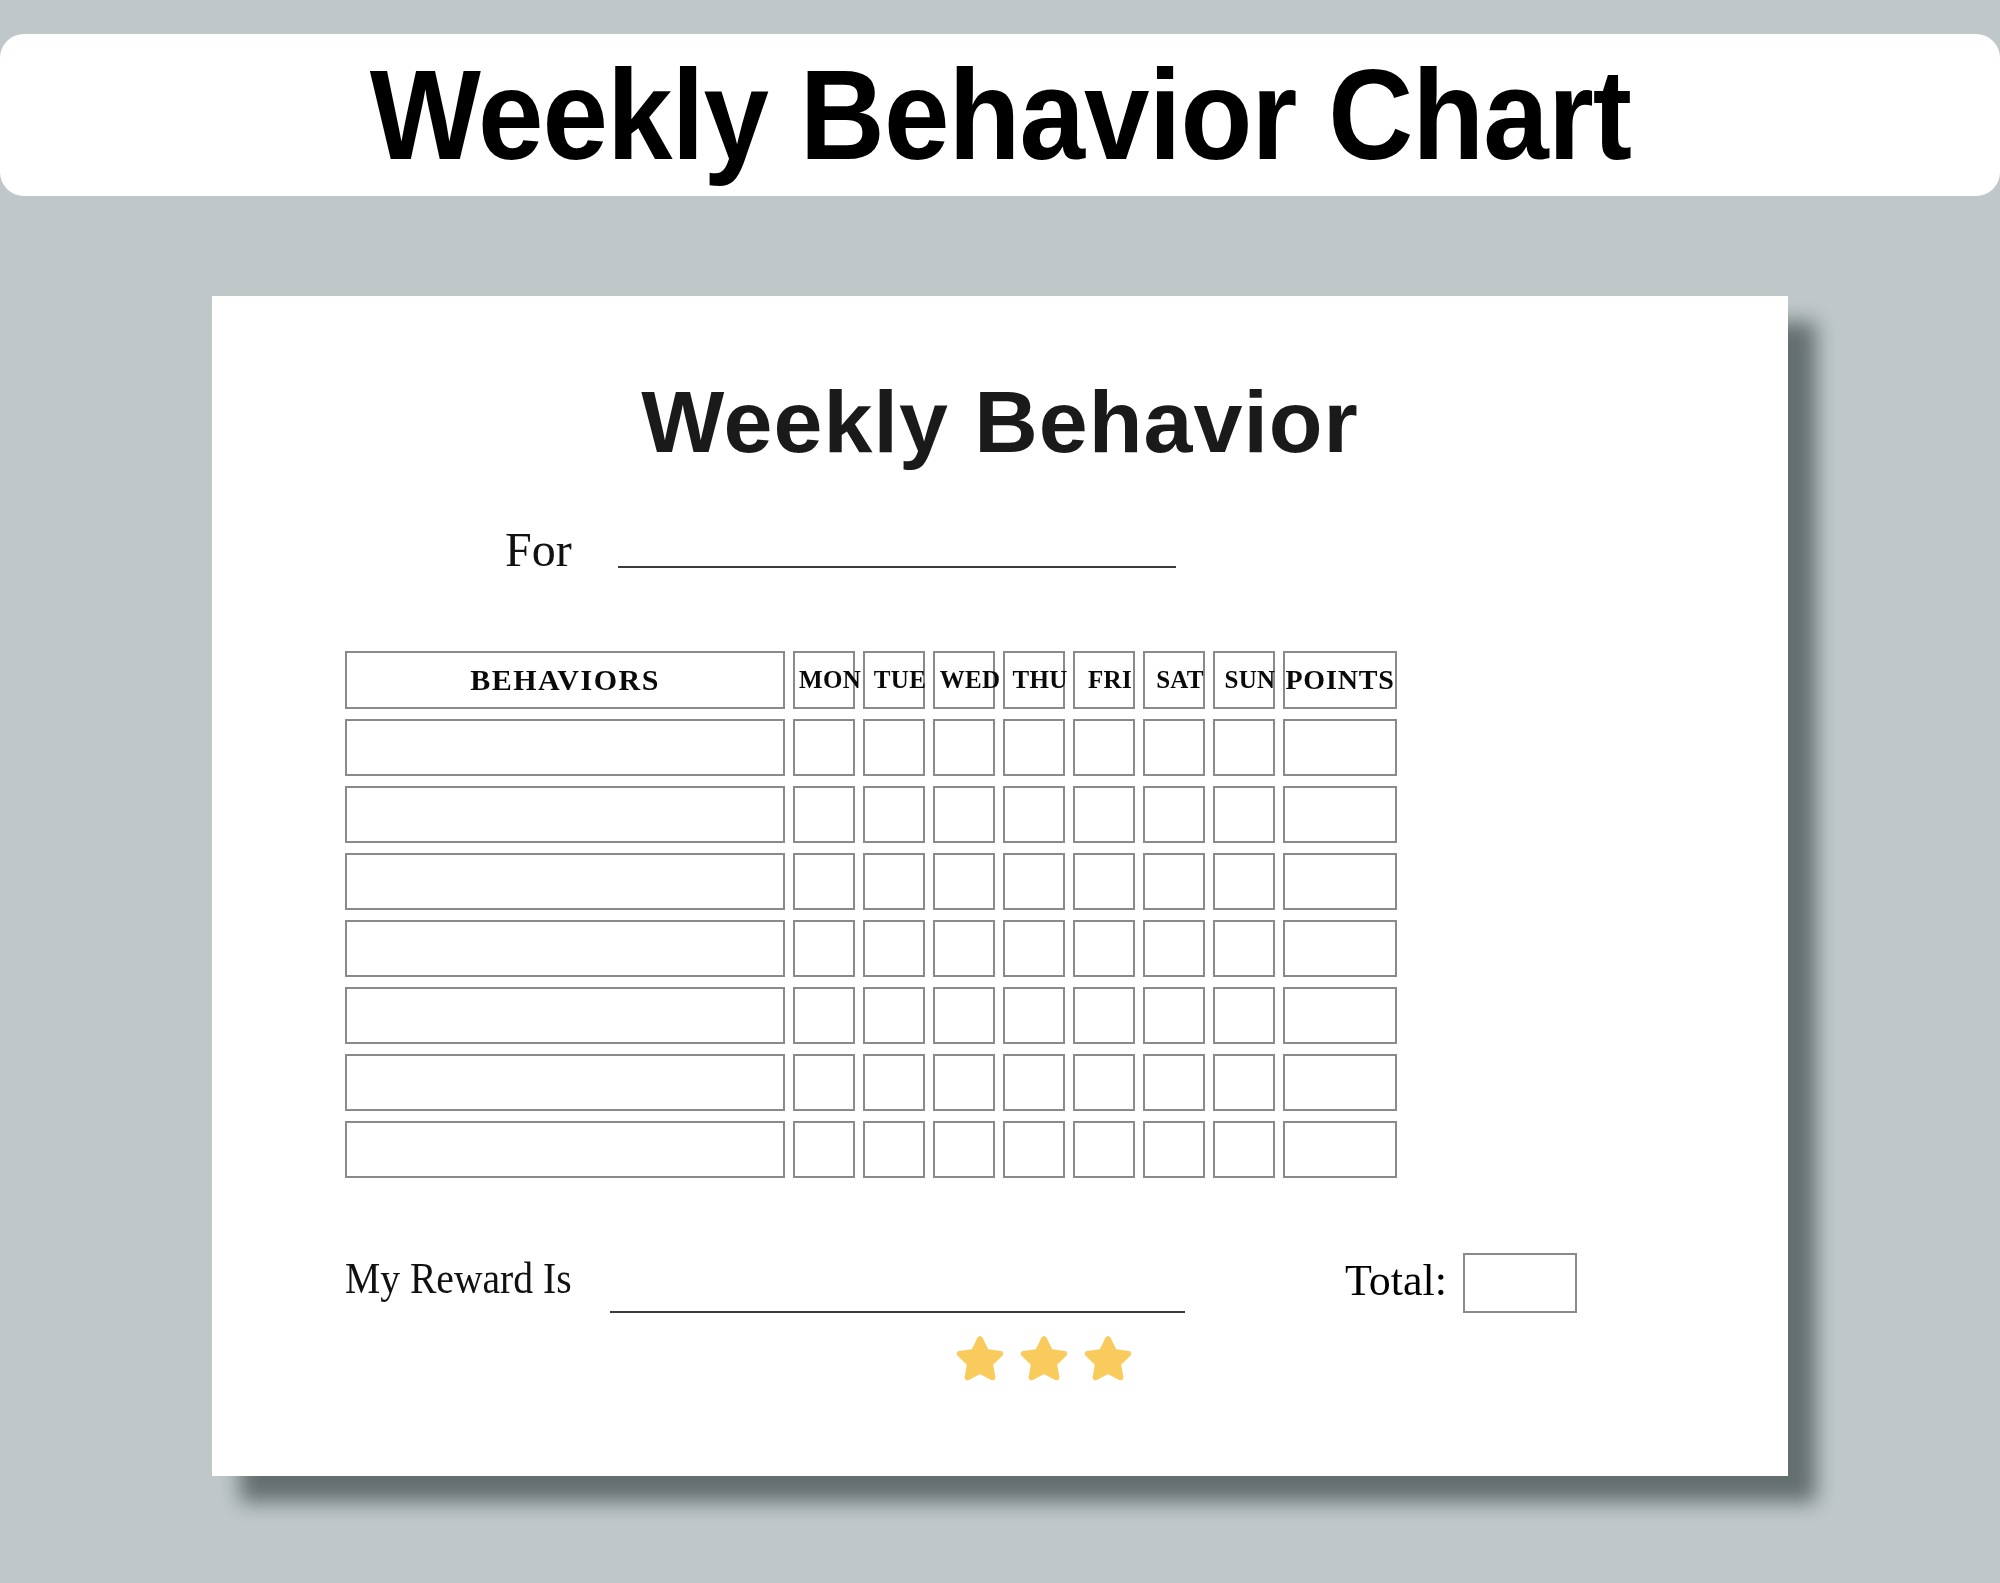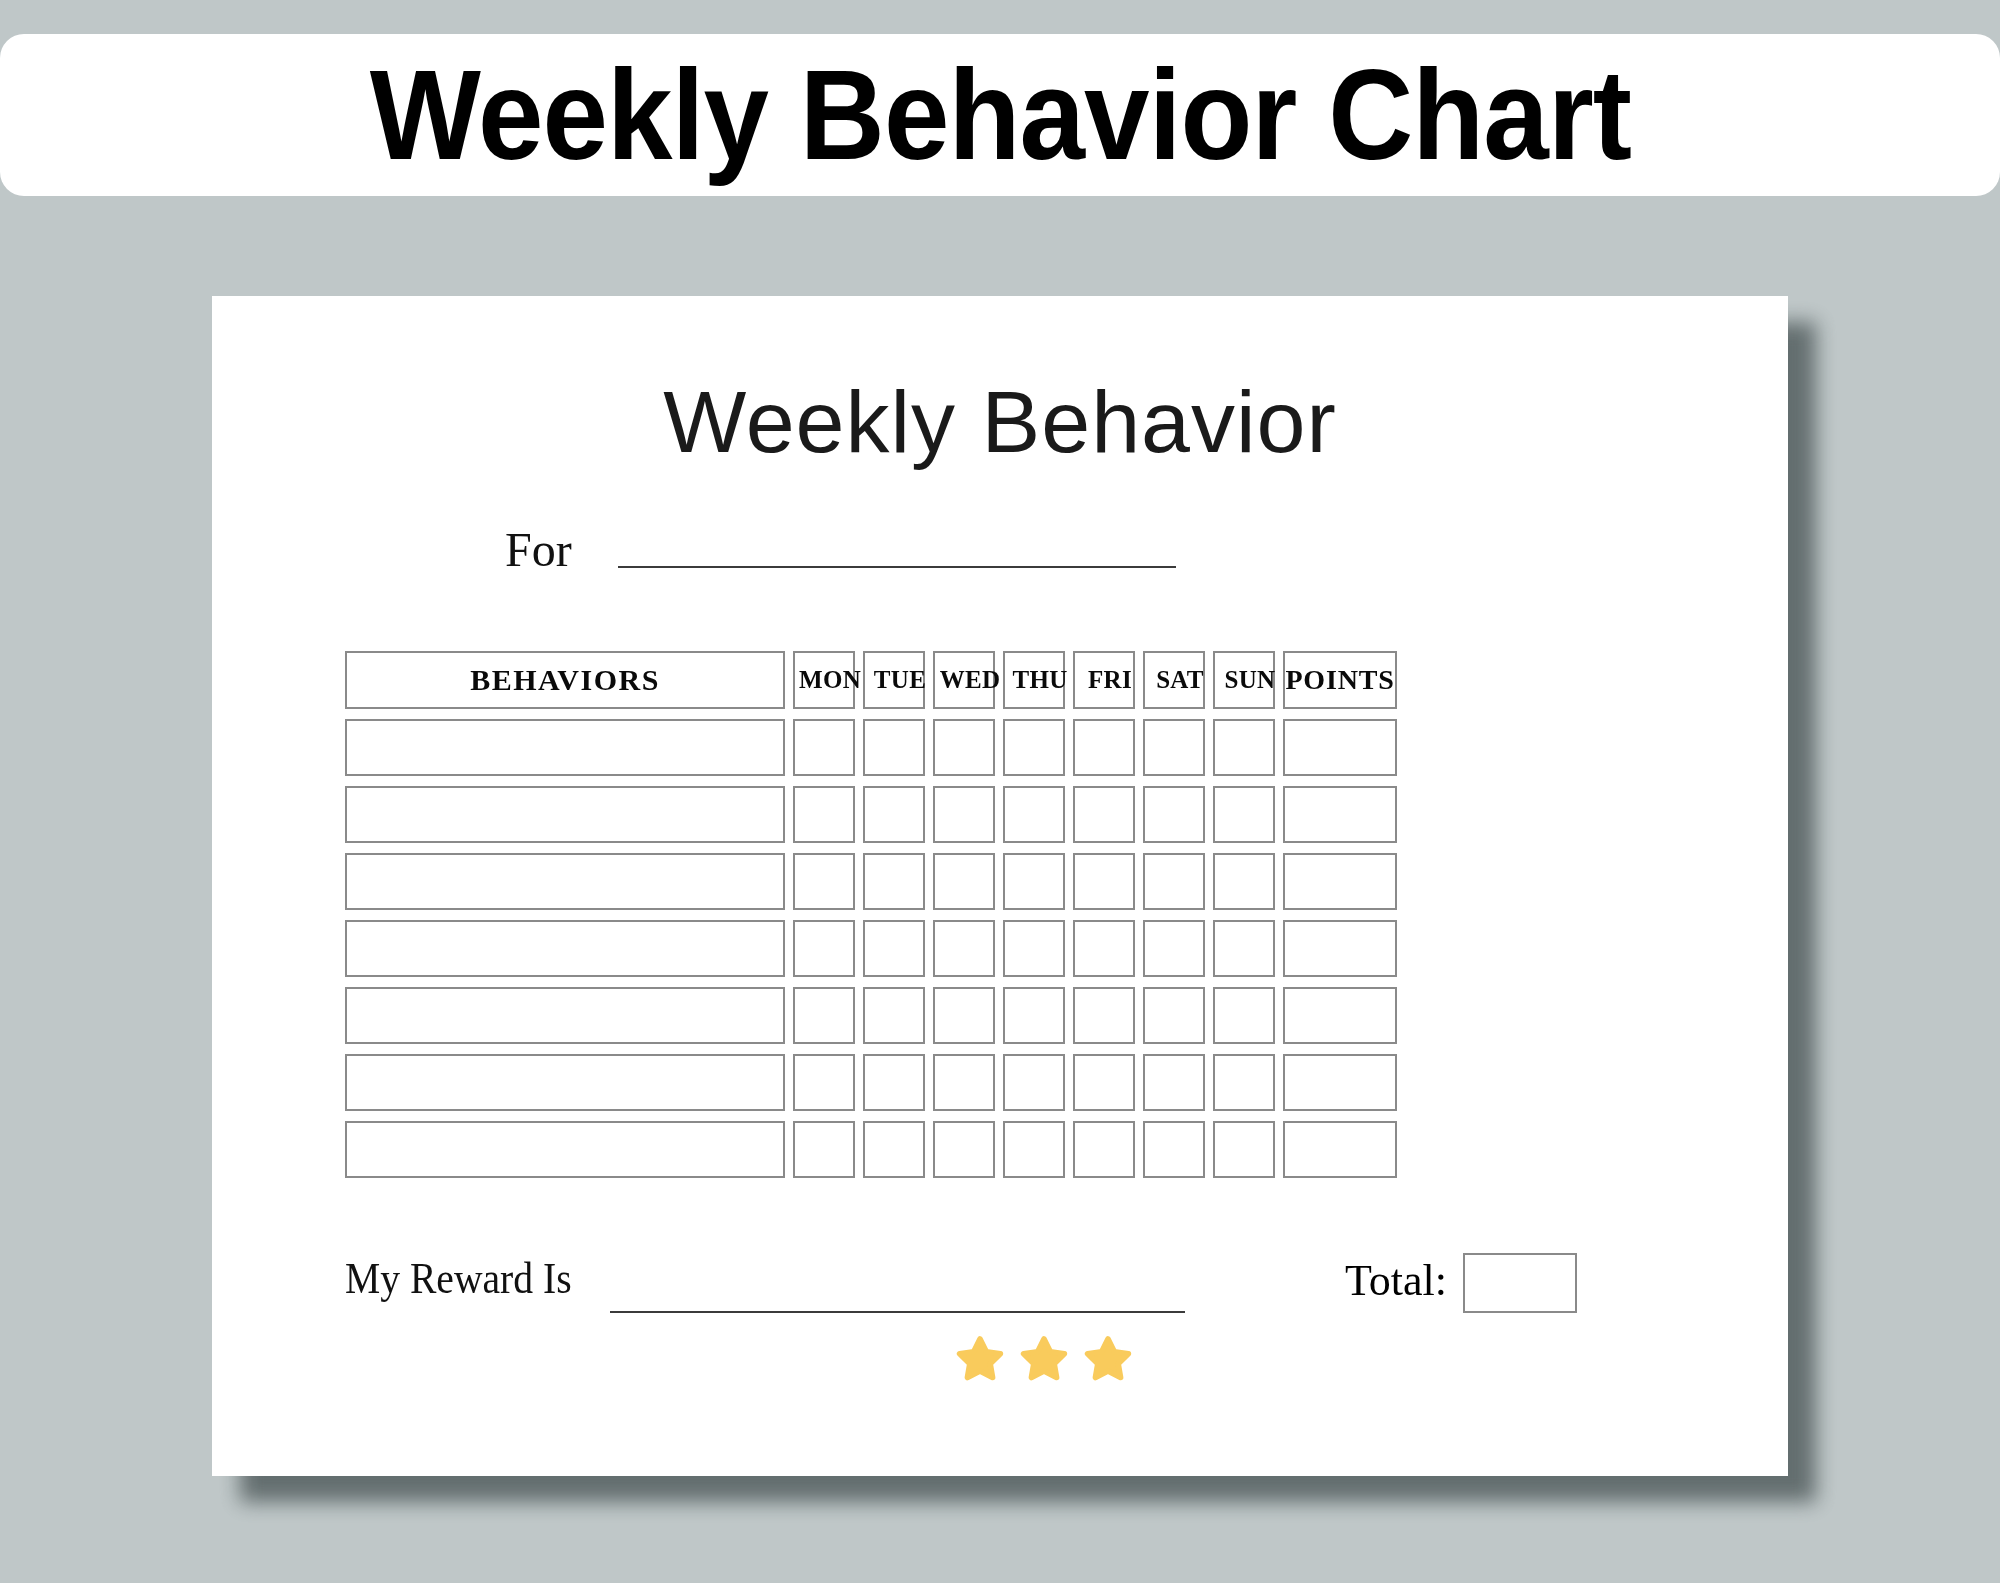--- a/index.html
+++ b/index.html
@@ -61,21 +61,21 @@
   }
 
   
   .card-title {
     position: absolute;
     left: 0;
     top: 82px;
     width: 1576px;
     text-align: center;
     font-family: "Liberation Sans Narrow", "Liberation Sans", sans-serif;
-    font-weight: 400;
+    font-weight: 700;
     font-size: 88px;
     line-height: 1;
     color: #1a1a1a;
     letter-spacing: 1px;
   }
 
   
   .for-row {
     position: absolute;
     left: 293px;

